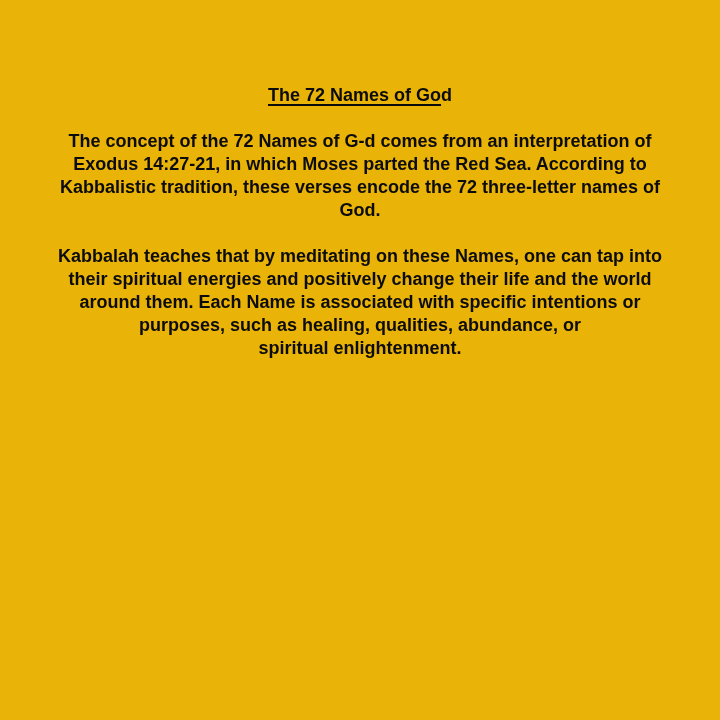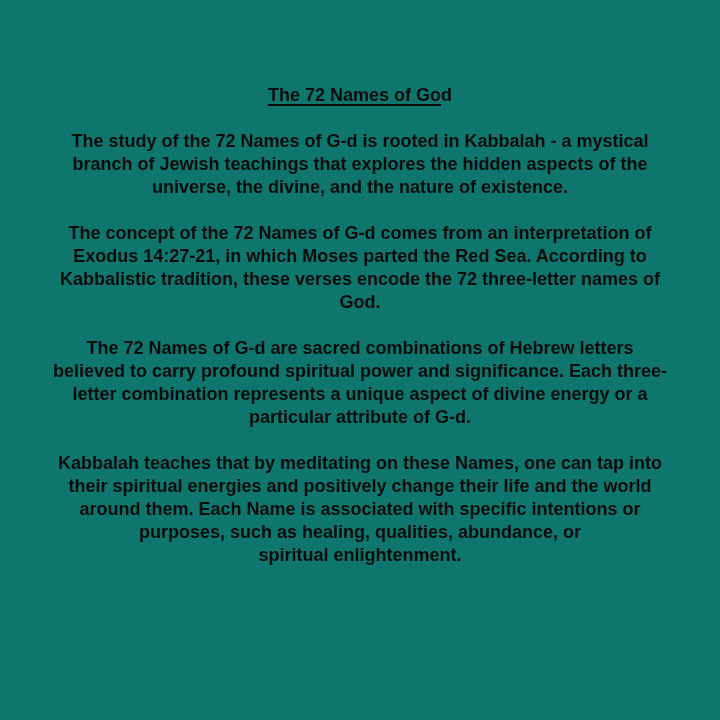--- a/index.html
+++ b/index.html
@@ -4,21 +4,21 @@
 <style>
   html, body {
     margin: 0;
     padding: 0;
     background: #ffffff;
   }
   .page {
     width: 720px;
     height: 720px;
     box-sizing: border-box;
-    background: #0f766e;
+    background: #eab308;
     padding: 84px 24px 0 24px;
     text-align: center;
     font-family: "Liberation Sans", sans-serif;
     font-weight: 700;
     color: #0c0c0c;
     overflow: hidden;
   }
   .doc-title {
     font-size: 18px;
     line-height: 23px;
@@ -37,33 +37,26 @@
     white-space: pre-line;
     font-weight: 700;
   }
 </style>
 </head>
 <body>
 
 <div class="page">
   <h1 class="doc-title"><span class="underlined">The 72 Names of Go</span><span>d</span></h1>
 
-  <p class="doc-paragraph">The study of the 72 Names of G-d is rooted in Kabbalah - a mystical
-branch of Jewish teachings that explores the hidden aspects of the
-universe, the divine, and the nature of existence.</p>
 
   <p class="doc-paragraph">The concept of the 72 Names of G-d comes from an interpretation of
 Exodus 14:27-21, in which Moses parted the Red Sea. According to
 Kabbalistic tradition, these verses encode the 72 three-letter names of
 God.</p>
 
-  <p class="doc-paragraph">The 72 Names of G-d are sacred combinations of Hebrew letters
-believed to carry profound spiritual power and significance. Each three-
-letter combination represents a unique aspect of divine energy or a
-particular attribute of G-d.</p>
 
 
   <p class="doc-paragraph">Kabbalah teaches that by meditating on these Names, one can tap into
 their spiritual energies and positively change their life and the world
 around them. Each Name is associated with specific intentions or
 purposes, such as healing, qualities, abundance, or
 spiritual enlightenment.</p>
 </div>
 
 </body></html>

